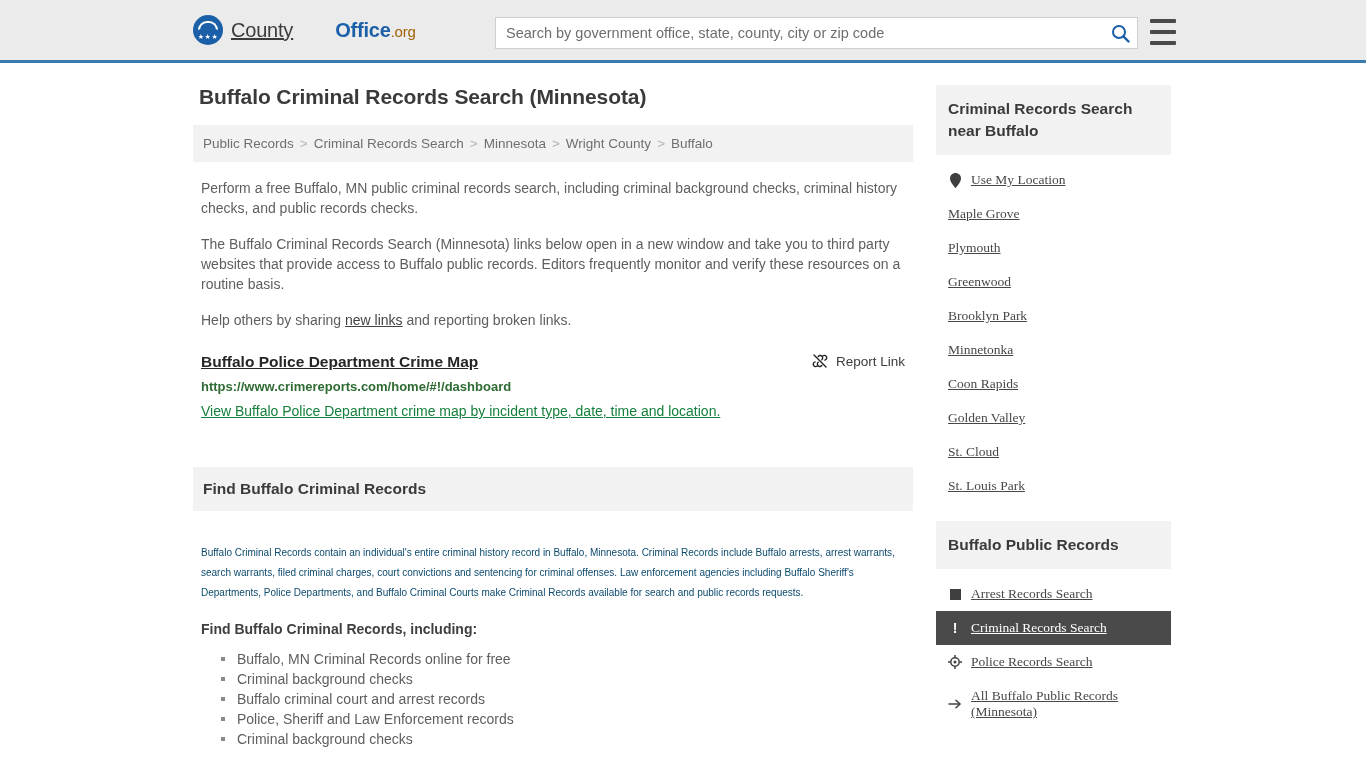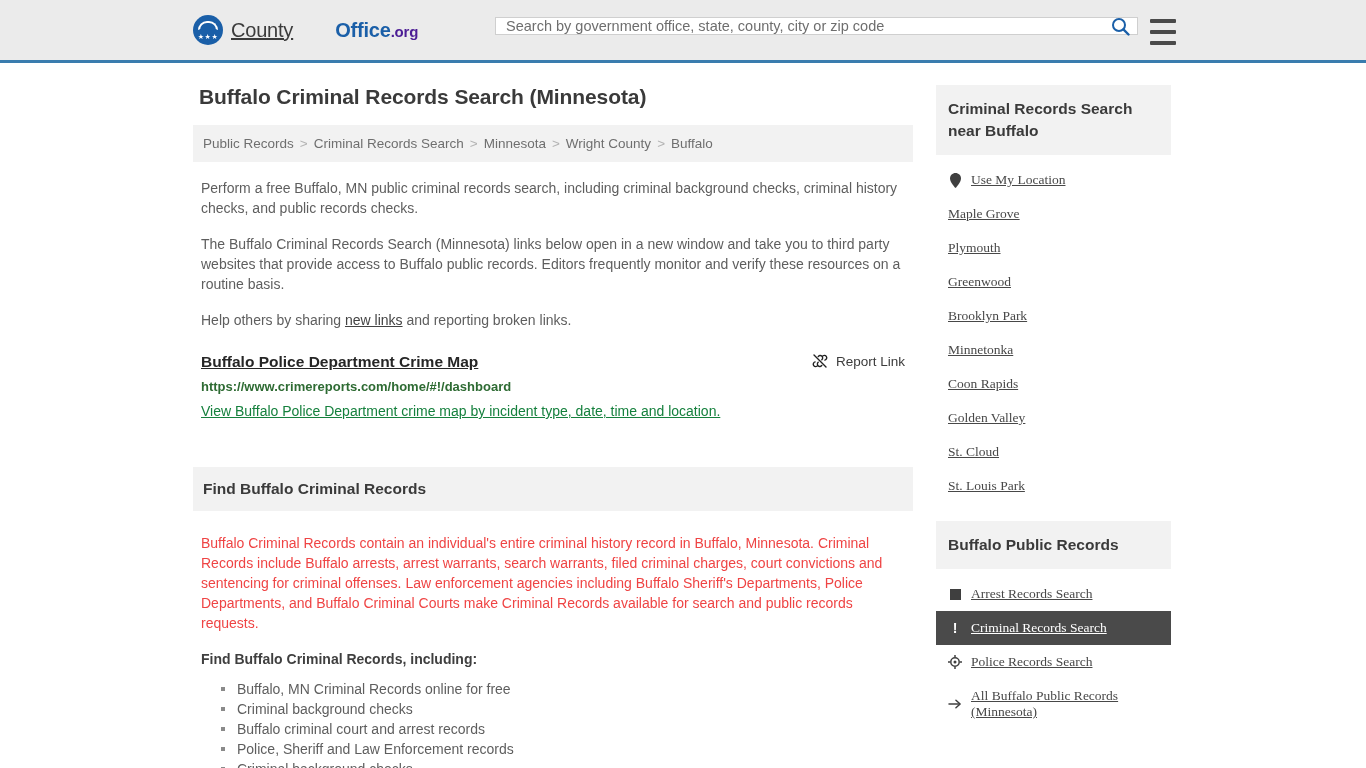--- a/index.html
+++ b/index.html
@@ -55,28 +55,28 @@
   }
   .logo-text {
     margin-left: 8px;
     font-size: 20px;
     color: #3b3b3b;
     letter-spacing: -0.2px;
     white-space: nowrap;
   }
   .logo-text .b { color: #1a5fa8; font-weight: bold; margin-left: 42px; }
   .logo-text .n { font-weight: normal; text-decoration: underline; }
-  .logo-text .sfx { font-size: 15px; color: #4c1d95; font-weight: bold; }
+  .logo-text .sfx { font-size: 15px; color: #a16207; }
 
   .search-wrap {
     position: absolute;
     left: 495px;
     top: 17px;
     width: 643px;
-    height: 18px;
+    height: 32px;
     background: #ffffff;
     border: 1px solid #cfcfcf;
     display: flex;
     align-items: center;
   }
   .search-input {
     flex: 1 1 auto;
     border: none;
     outline: none;
     height: 26px;
@@ -215,24 +215,24 @@
   }
   .section-bar h2 {
     margin: 0;
     font-size: 15.5px;
     font-weight: bold;
     color: #3a3a3a;
   }
   .section-body { padding: 16px 8px 0 8px; }
   .section-body p {
     padding: 0;
-    font-size: 14px;
+    font-size: 10px;
     line-height: 20px;
-    color: #ef4444;
-    margin: 6px 0 16px 0;
+    color: #0c4a6e;
+    margin: 16px 0 16px 0;
   }
   .section-body .subhead {
     font-size: 14px;
     font-weight: bold;
     color: #3f3f3f;
     margin: 0 0 10px 0;
   }
   .bullets {
     margin: 0;
     padding-left: 32px;

